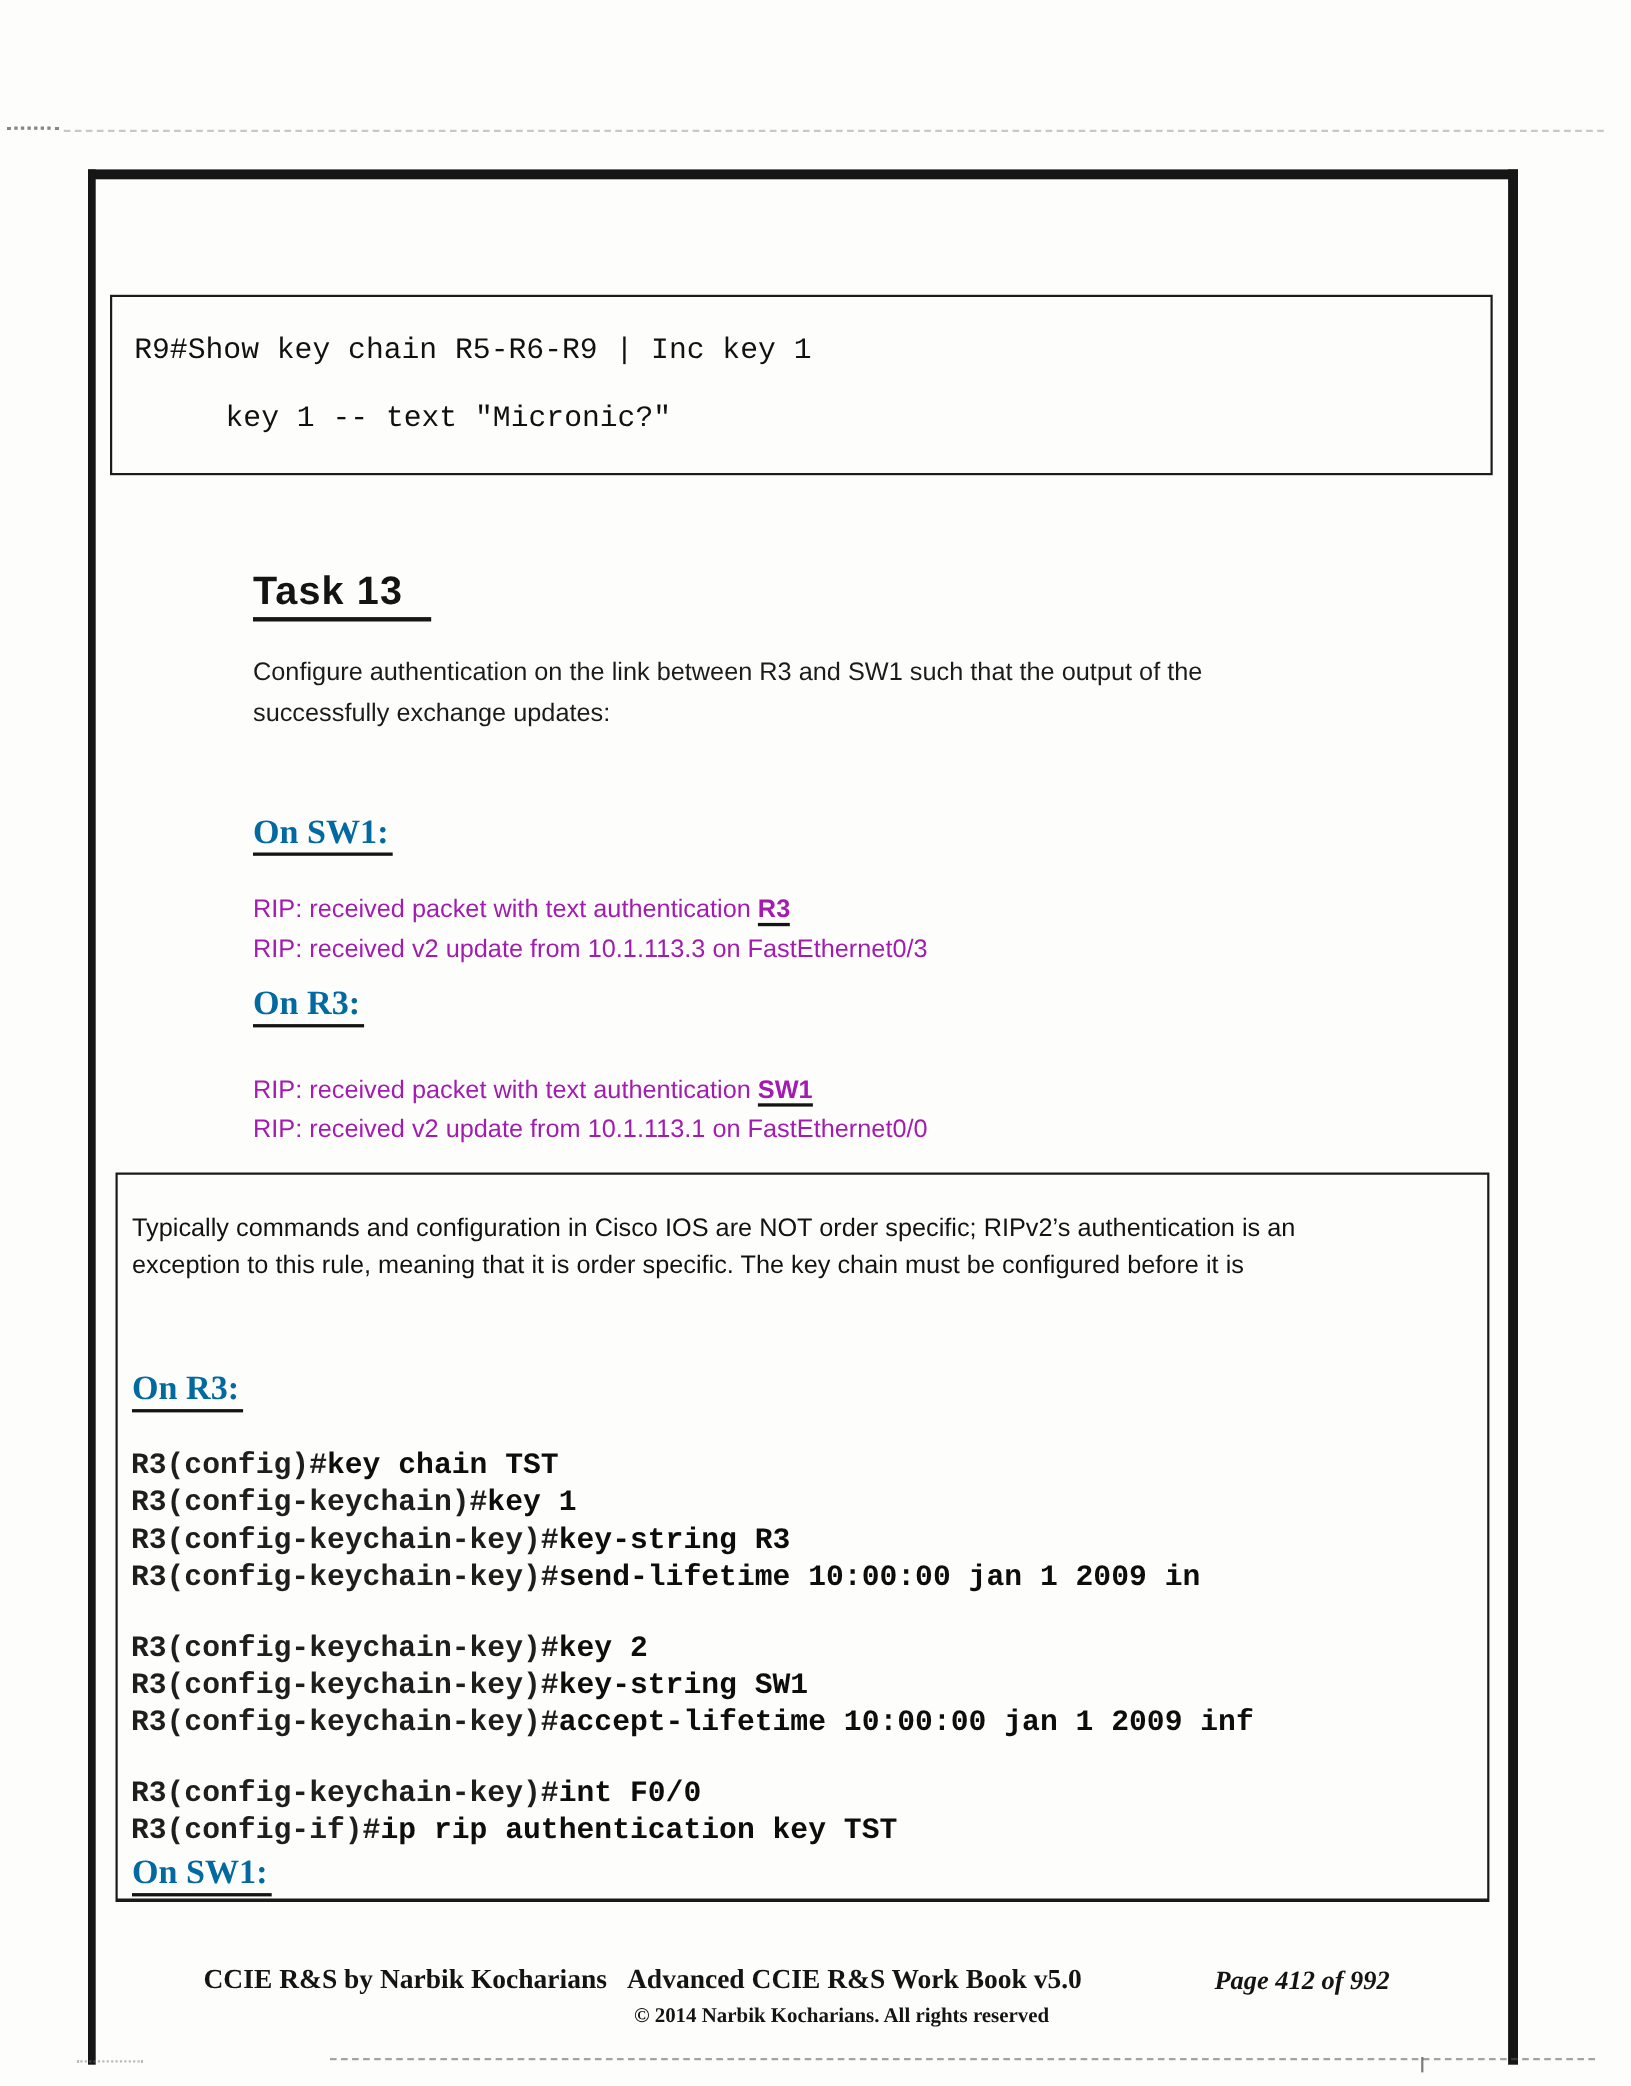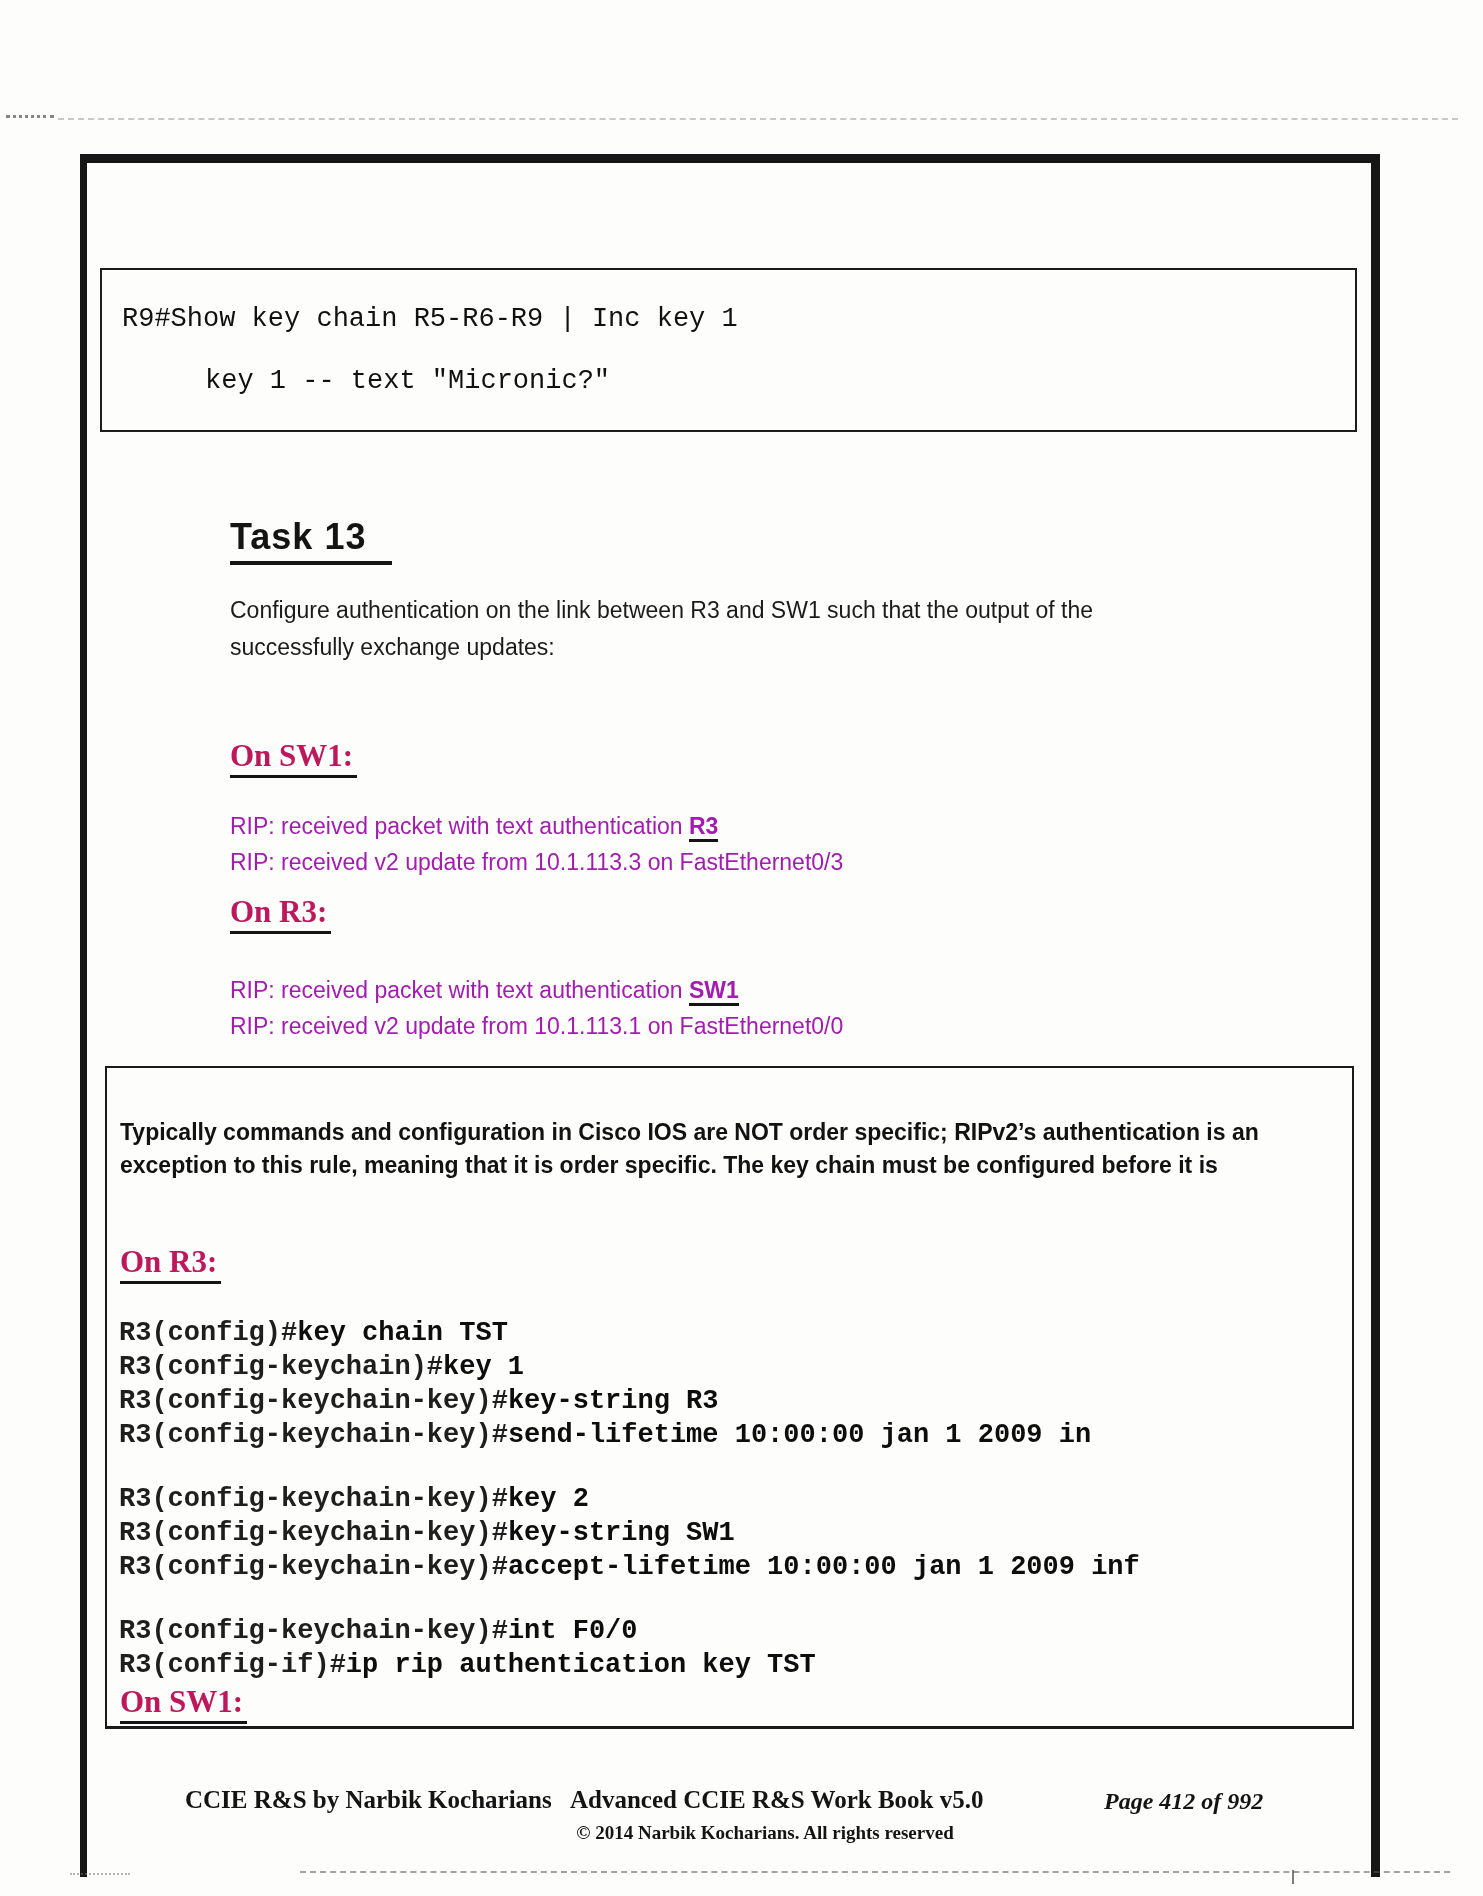--- a/index.html
+++ b/index.html
@@ -48,39 +48,39 @@
     font-size:36px;font-weight:bold;letter-spacing:1px;
     padding:0 26px 3px 0;border-bottom:4px solid #161616;
   }
 
   
   .task-desc{position:absolute;left:230px;top:592px;font-size:23px;line-height:37px;color:#1b1b1b;}
 
   
   .serif-head{
     font-family:"Liberation Serif","DejaVu Serif",serif;
-    font-size:31px;font-weight:bold;color:#be185d;
+    font-size:31px;font-weight:bold;color:#0369a1;
     border-bottom:3px solid #141414;padding:0 4px 1px 0;
     display:inline-block;
   }
   .head-sw1{position:absolute;left:230px;top:738px;}
   .head-r3{position:absolute;left:230px;top:894px;}
 
   .rip-block{position:absolute;left:230px;font-size:23px;line-height:36px;color:#a21caf;}
   .rip-sw1{top:808px;}
   .rip-r3{top:972px;}
   .rip-key{font-weight:bold;border-bottom:3px solid #141414;padding-bottom:0px;}
 
   
   .note-box{
     position:absolute;left:105px;top:1066px;width:1249px;height:663px;
     box-sizing:border-box;
     border:2px solid #1a1a1a;border-bottom-width:3px;
   }
-  .note-text{position:absolute;left:13px;top:48px;font-size:23px;font-weight:bold;line-height:33px;color:#121212;}
+  .note-text{position:absolute;left:13px;top:32px;font-size:23px;font-weight:normal;line-height:33px;color:#121212;}
   .note-head-r3{position:absolute;left:13px;top:176px;}
   .note-head-sw1{position:absolute;left:13px;top:616px;}
 
   .config-block{
     position:absolute;left:12px;top:248px;
     font-family:"Liberation Mono","DejaVu Sans Mono",monospace;
     font-size:27px;line-height:34px;color:#131313;white-space:pre;
   }
   .config-group{margin-bottom:30px;}
   .cli-prompt{font-weight:bold;color:#1e1e1e;}

